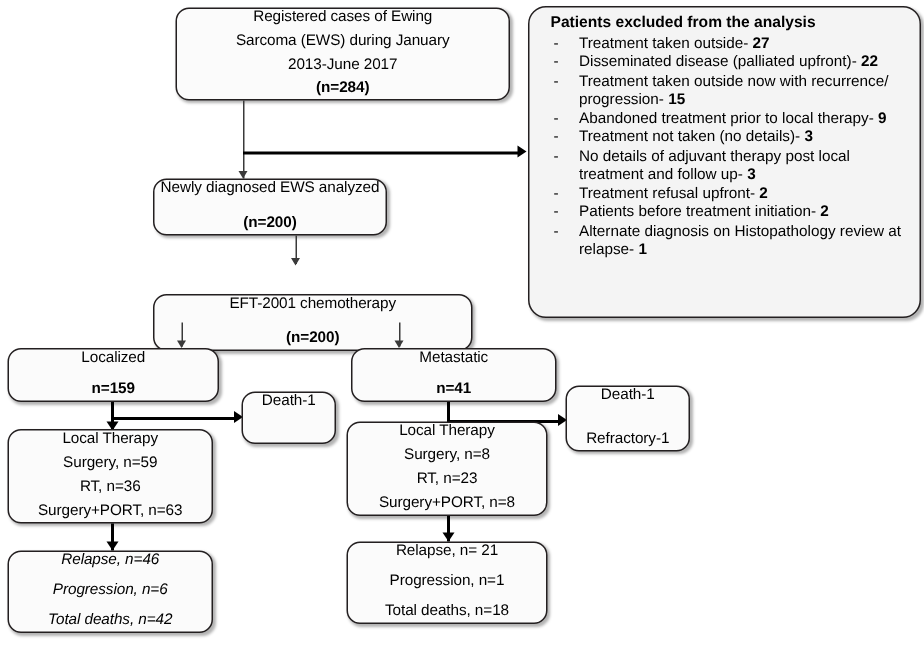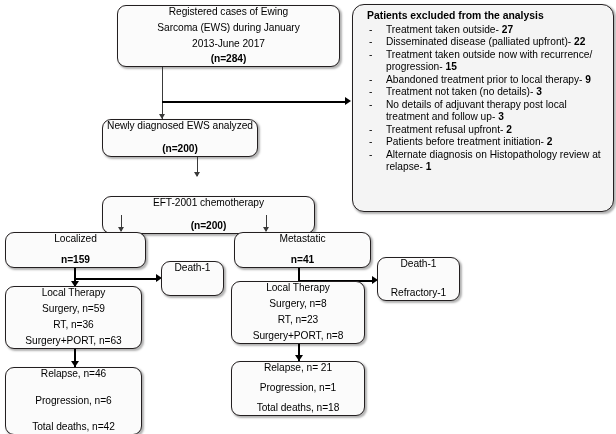--- a/index.html
+++ b/index.html
@@ -197,21 +197,21 @@
   <div class="node" style="left:231px; top:281px; width:134px; height:63px;">
     <span class="ln">Local Therapy</span>
     <span class="ln">Surgery, n=8</span>
     <span class="ln">RT, n=23</span>
     <span class="ln">Surgery+PORT, n=8</span>
   </div>
 
   <div class="vline" style="left:298px; top:344px; height:17px;"></div>
   <div class="arrow-down" style="left:294.7px; top:355px;"></div>
 
-  <div class="node" style="left:5px; top:367px; width:137px; height:68px;">
+  <div class="node" style="left:5px; top:367px; width:137px; height:55px;font-style:italic;">
     <span class="ln">Relapse, n=46</span>
     <span class="ln">Progression, n=6</span>
     <span class="ln">Total deaths, n=42</span>
   </div>
 
   <div class="node" style="left:231px; top:361px; width:134px; height:55px;">
     <span class="ln">Relapse, n= 21</span>
     <span class="ln">Progression, n=1</span>
     <span class="ln">Total deaths, n=18</span>
   </div>

